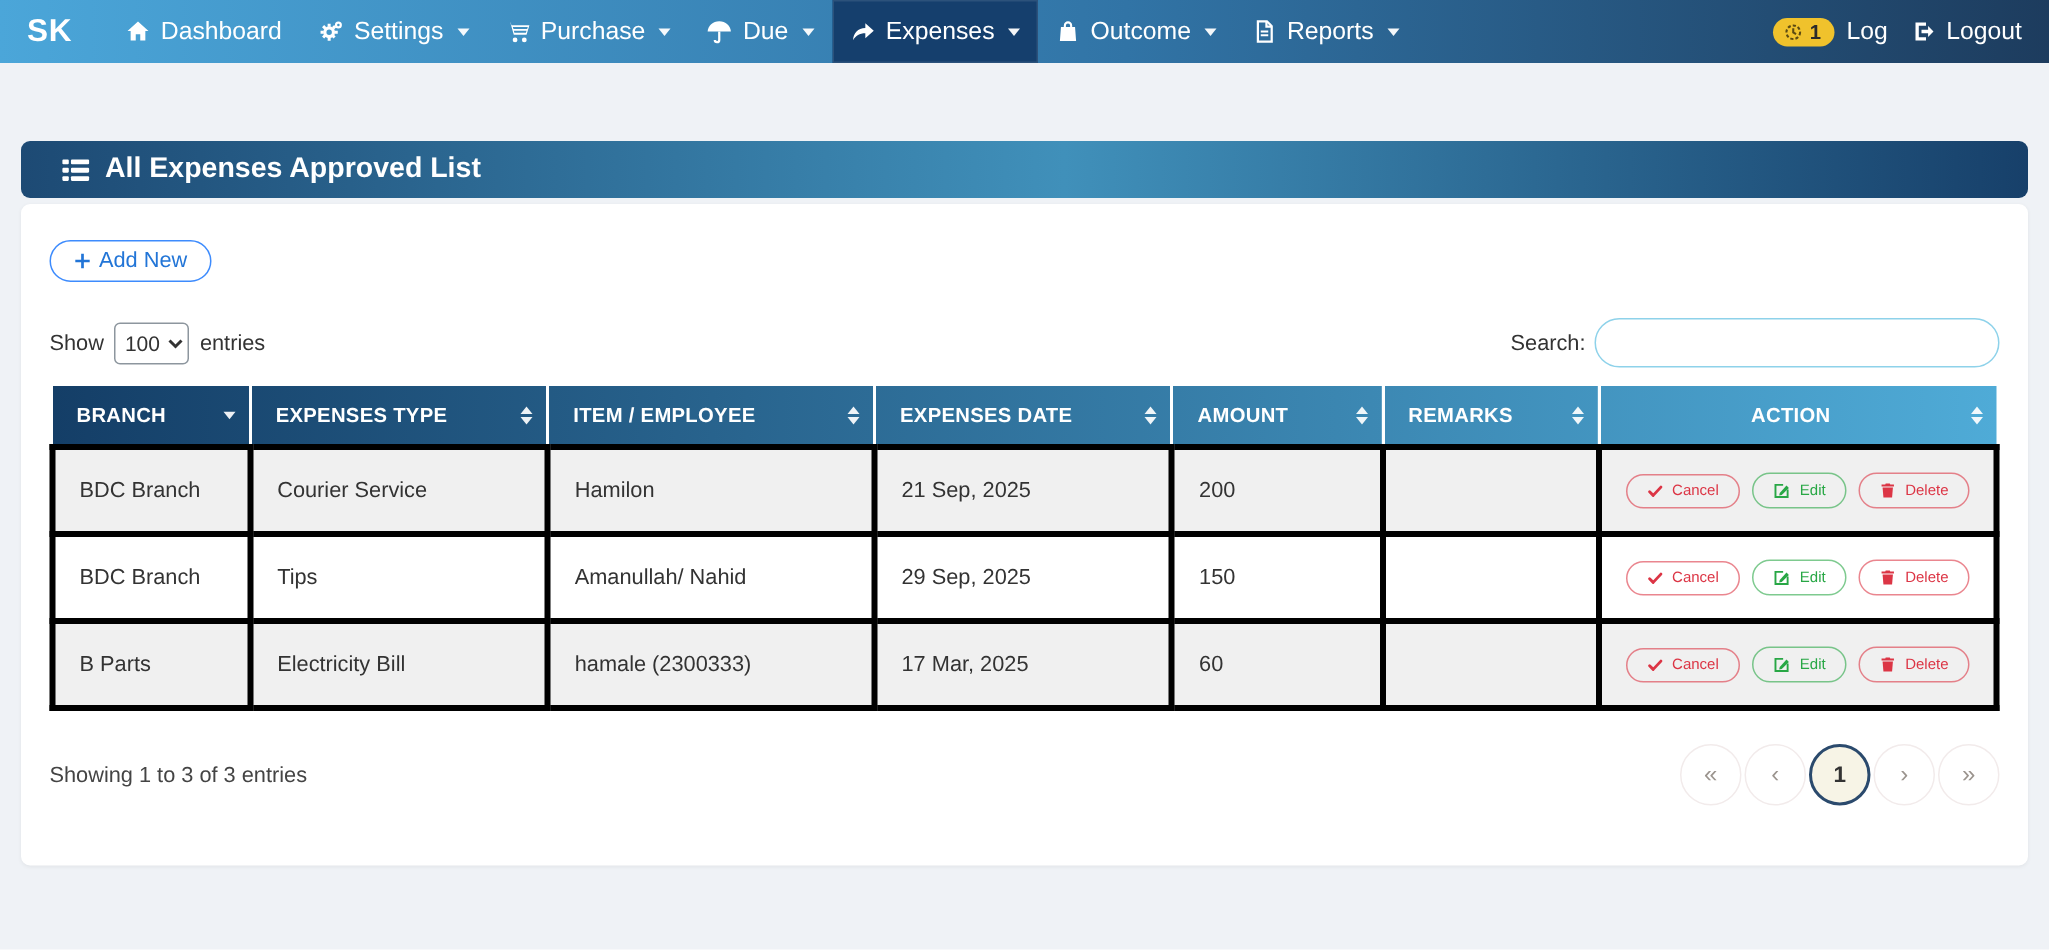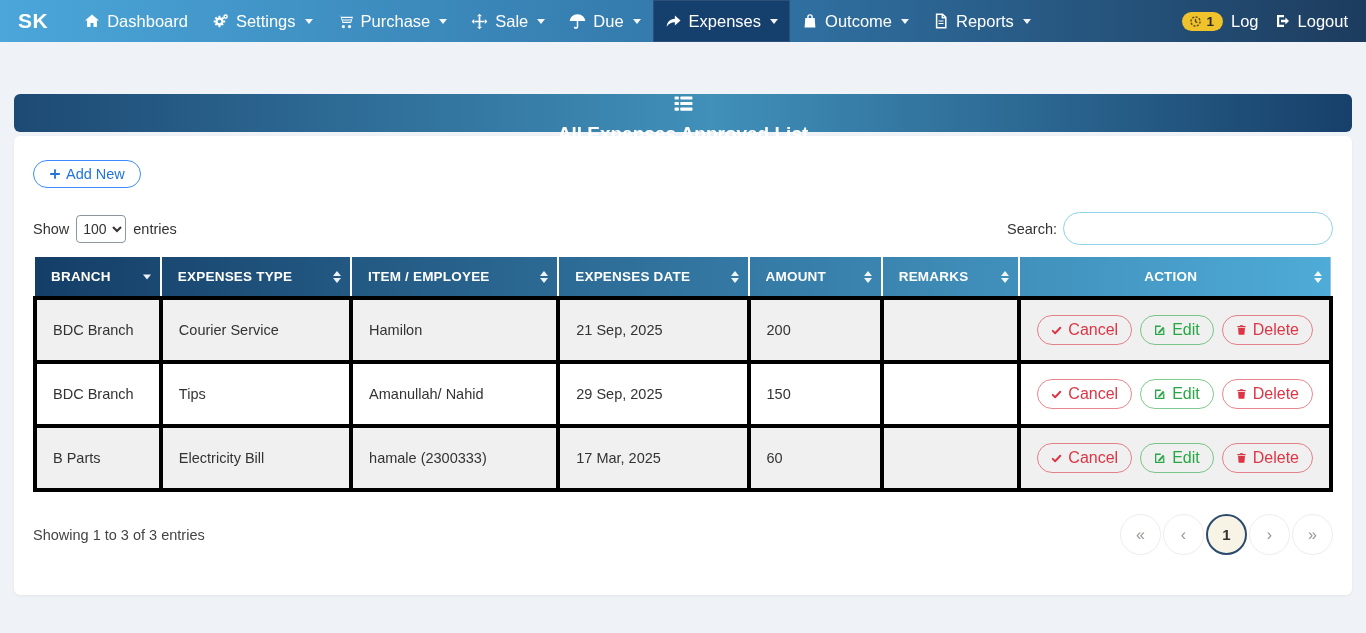--- a/index.html
+++ b/index.html
@@ -43,21 +43,21 @@
   .logout { display: flex; align-items: center; gap: 7px; cursor: pointer; font-size: 16.5px; }
 
   
   .page-header {
     margin: 52px 14px 0;
     height: 38px; border-radius: 6px;
     background: linear-gradient(90deg, #1d4a74 0%, #4090ba 52%, #17406a 100%);
     color: #fff;
     display: flex; align-items: center; gap: 10px;
     padding: 0 27px;
-    font-size: 19px; font-weight: bold; flex-direction: column;
+    font-size: 19px; font-weight: bold;
   }
 
   
   .card {
     margin: 4px 14px 0;
     background: #fff; border-radius: 6px;
     box-shadow: 0 1px 3px rgba(0,0,0,.06);
     padding: 24px 19px 40px;
   }
   .btn-add {
@@ -101,21 +101,21 @@
             border-bottom: 5px solid rgba(255,255,255,.92); }
   .tri-down { width: 0; height: 0; border-left: 4px solid transparent; border-right: 4px solid transparent;
               border-top: 5px solid rgba(255,255,255,.92); }
   tbody td { padding: 15px 16px; border: 4px solid #000000; color: #333; }
   tbody tr:nth-child(odd) { background: #f0f0f0; }
   tbody tr:nth-child(even) { background: #fff; }
   .actions { display: flex; justify-content: center; align-items: center; gap: 8px; }
   .btn-pill {
     display: inline-flex; align-items: center; gap: 6px;
     background: transparent; border-radius: 50rem;
-    padding: 5px 13px; font-size: 16px; cursor: pointer; font-family: inherit;
+    padding: 5px 13px; font-size: 10px; cursor: pointer; font-family: inherit;
   }
   .btn-danger { border: 1px solid rgba(220,53,69,.6); color: #dc3545; }
   .btn-success { border: 1px solid rgba(40,167,69,.6); color: #28a745; }
 
   
   .table-footer {
     margin-top: 22px;
     display: flex; justify-content: space-between; align-items: center;
   }
   .showing { font-size: 14.5px; color: #444; }
@@ -159,29 +159,20 @@
     </div>
     <div class="nav-item">
       <span>
           <svg width="17" height="17" viewBox="0 0 16 16" fill="#fff">
             <path d="M.8 1.8h2.4l.5 1.8H15l-1.8 5.9H5.2L3.4 3.3 3.1 1.8z M5.6 8.3h7.2l.4-1.3H5.2z M5 6h8.6l.4-1.3H4.6z"></path>
             <circle cx="6" cy="12.8" r="1.5"></circle>
             <circle cx="11.8" cy="12.8" r="1.5"></circle>
           </svg>
         </span>
       <span>Purchase</span>
-      <span class="caret"></span>
-    </div>
-    <div class="nav-item">
-      <span>
-          <svg width="17" height="17" viewBox="0 0 16 16" fill="#fff">
-            <path d="M8 .6 10.3 3H5.7zM8 15.4 5.7 13h4.6zM.6 8 3 5.7v4.6zM15.4 8 13 10.3V5.7zM7.2 3.4h1.6v3.8h3.8v1.6H8.8v3.8H7.2V8.8H3.4V7.2h3.8z"></path>
-          </svg>
-        </span>
-      <span>Sale</span>
       <span class="caret"></span>
     </div>
     <div class="nav-item">
       <span>
           <svg width="17" height="17" viewBox="0 0 16 16" fill="#fff">
             <path d="M8 1.1c4 0 7.1 2.9 7.3 6.4H.7C.9 4 4 1.1 8 1.1z"></path>
             <path d="M7.3 7.5h1.4v5.3a2.1 2.1 0 0 1-4.2.1h1.5a.65.65 0 0 0 1.3-.1z"></path>
           </svg>
         </span>
       <span>Due</span>

